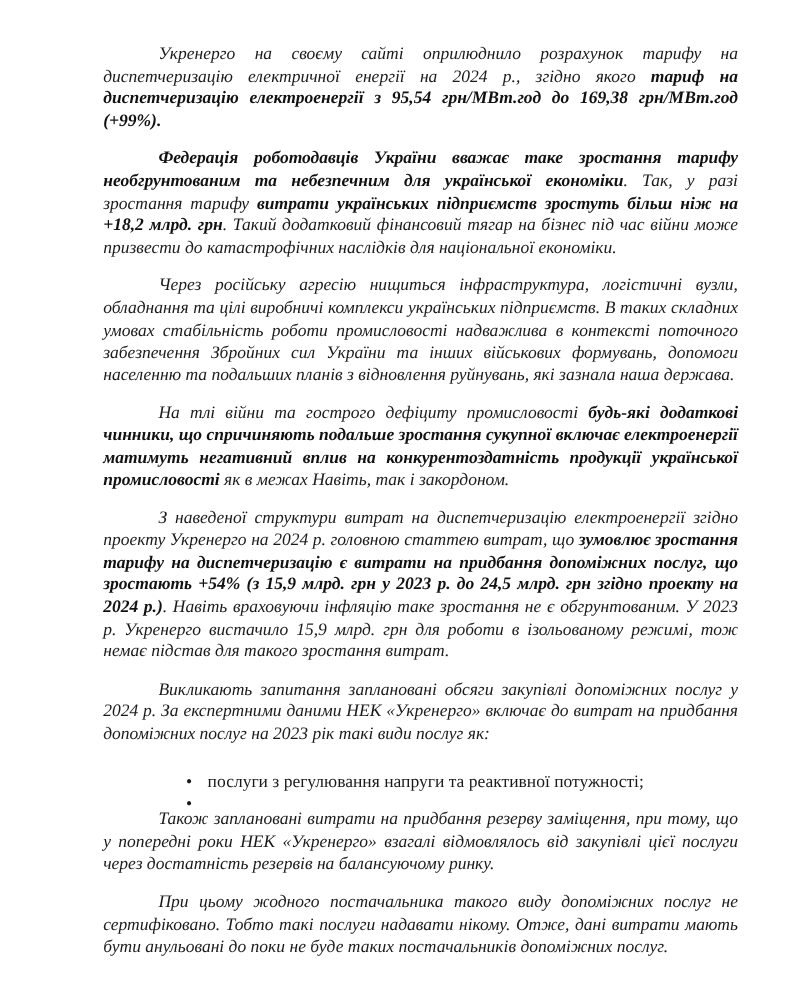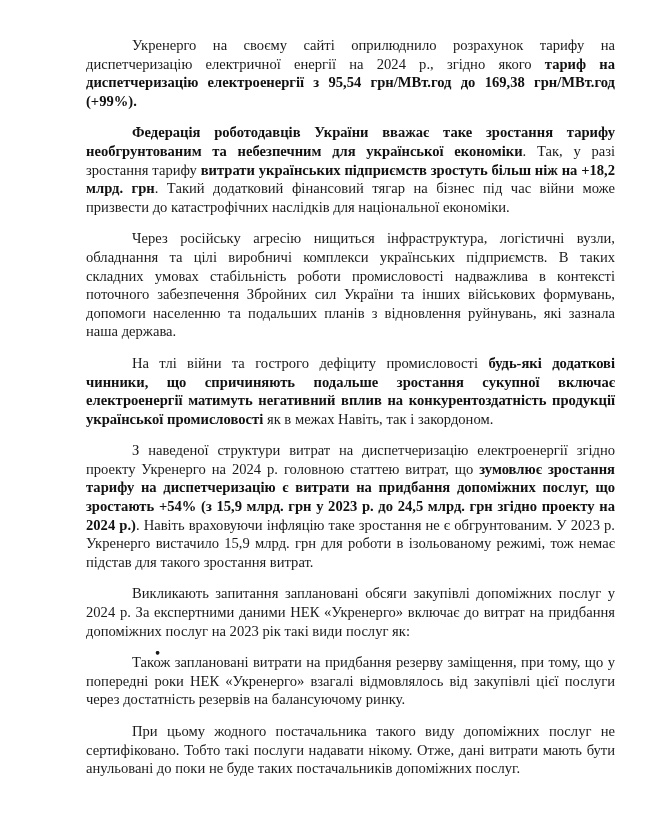--- a/index.html
+++ b/index.html
@@ -2,44 +2,44 @@
 <html><head>
 <meta charset="utf-8">
 <style>
   html, body { margin: 0; padding: 0; background: #ffffff; }
   body { width: 660px; height: 838px; overflow: hidden; position: relative; }
   .page {
     position: absolute; left: 86px; top: 36px; width: 529px;
     font-family: "Liberation Serif", serif;
     font-size: 14.6px; line-height: 18.6px; color: #1a1a1a;
   }
-  .para { margin: 0 0 13px 0; text-align: justify; text-indent: 46px; }
+  .para { margin: 0 0 13px 0; text-align: justify; text-indent: 46px; font-style: italic; }
   .para b { font-weight: bold; color: #111; }
   .list { margin: 0 0 13px 0; padding: 0; list-style: none; }
   .list li { position: relative; padding-left: 87px; text-align: justify; }
   .list li .bullet { position: absolute; left: 69px; top: 0; }
 </style>
 </head>
 <body>
 
 <div class="page">
   <p class="para"><span>Укренерго на своєму сайті оприлюднило розрахунок тарифу на диспетчеризацію електричної енергії на 2024 р., згідно якого </span><b>тариф на диспетчеризацію електроенергії з 95,54 грн/МВт.год до 169,38 грн/МВт.год (+99%).</b></p>
 
   <p class="para"><b>Федерація роботодавців України вважає таке зростання тарифу необгрунтованим та небезпечним для української економіки</b><span>. Так, у разі зростання тарифу </span><b>витрати українських підприємств зростуть більш ніж на +18,2 млрд. грн</b><span>. Такий додатковий фінансовий тягар на бізнес під час війни може призвести до катастрофічних наслідків для національної економіки.</span></p>
 
   <p class="para"><span>Через російську агресію нищиться інфраструктура, логістичні вузли, обладнання та цілі виробничі комплекси українських підприємств. В таких складних умовах стабільність роботи промисловості надважлива в контексті поточного забезпечення Збройних сил України та інших військових формувань, допомоги населенню та подальших планів з відновлення руйнувань, які зазнала наша держава.</span></p>
 
   <p class="para"><span>На тлі війни та гострого дефіциту промисловості </span><b>будь-які додаткові чинники, що спричиняють подальше зростання сукупної включає електроенергії матимуть негативний вплив на конкурентоздатність продукції української промисловості</b><span> як в межах Навіть, так і закордоном.</span></p>
 
   <p class="para"><span>З наведеної структури витрат на диспетчеризацію електроенергії згідно проекту Укренерго на 2024 р. головною статтею витрат, що </span><b>зумовлює зростання тарифу на диспетчеризацію є витрати на придбання допоміжних послуг, що зростають +54% (з 15,9 млрд. грн у 2023 р. до 24,5 млрд. грн згідно проекту на 2024 р.)</b><span>. Навіть враховуючи інфляцію таке зростання не є обгрунтованим. У 2023 р. Укренерго вистачило 15,9 млрд. грн для роботи в ізольованому режимі, тож немає підстав для такого зростання витрат.</span></p>
 
-  <p class="para" style="margin-bottom:4px"><span>Викликають запитання заплановані обсяги  закупівлі допоміжних послуг у 2024 р. За експертними даними НЕК «Укренерго» включає до витрат на придбання допоміжних послуг на 2023 рік такі види послуг як:</span></p>
+  <p class="para" style="margin-bottom:21px"><span>Викликають запитання заплановані обсяги  закупівлі допоміжних послуг у 2024 р. За експертними даними НЕК «Укренерго» включає до витрат на придбання допоміжних послуг на 2023 рік такі види послуг як:</span></p>
 
   <ul class="list">
-    <li><span class="bullet">•</span></li>
+    <li><span class="bullet">•</span><span>послуги з регулювання напруги та реактивної потужності;</span></li>
     <li><span class="bullet">•</span></li>
   </ul>
 
   <p class="para"><span>Також заплановані витрати на придбання резерву заміщення, при тому, що у попередні роки НЕК «Укренерго» взагалі відмовлялось від закупівлі цієї послуги через достатність резервів на балансуючому ринку.</span></p>
 
   <p class="para"><span>При цьому жодного постачальника такого виду допоміжних послуг не сертифіковано. Тобто такі послуги надавати нікому. Отже, дані витрати мають бути анульовані до поки не буде таких постачальників допоміжних послуг.</span></p>
 
 </div>
 
 </body></html>

